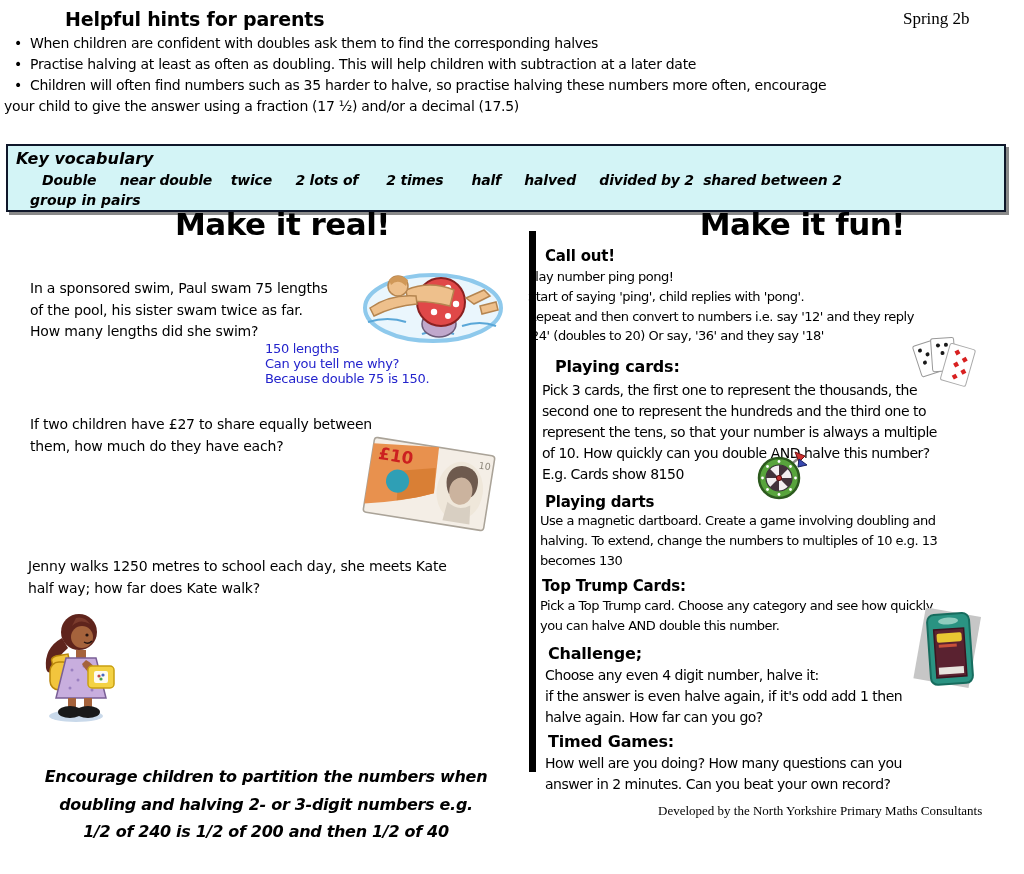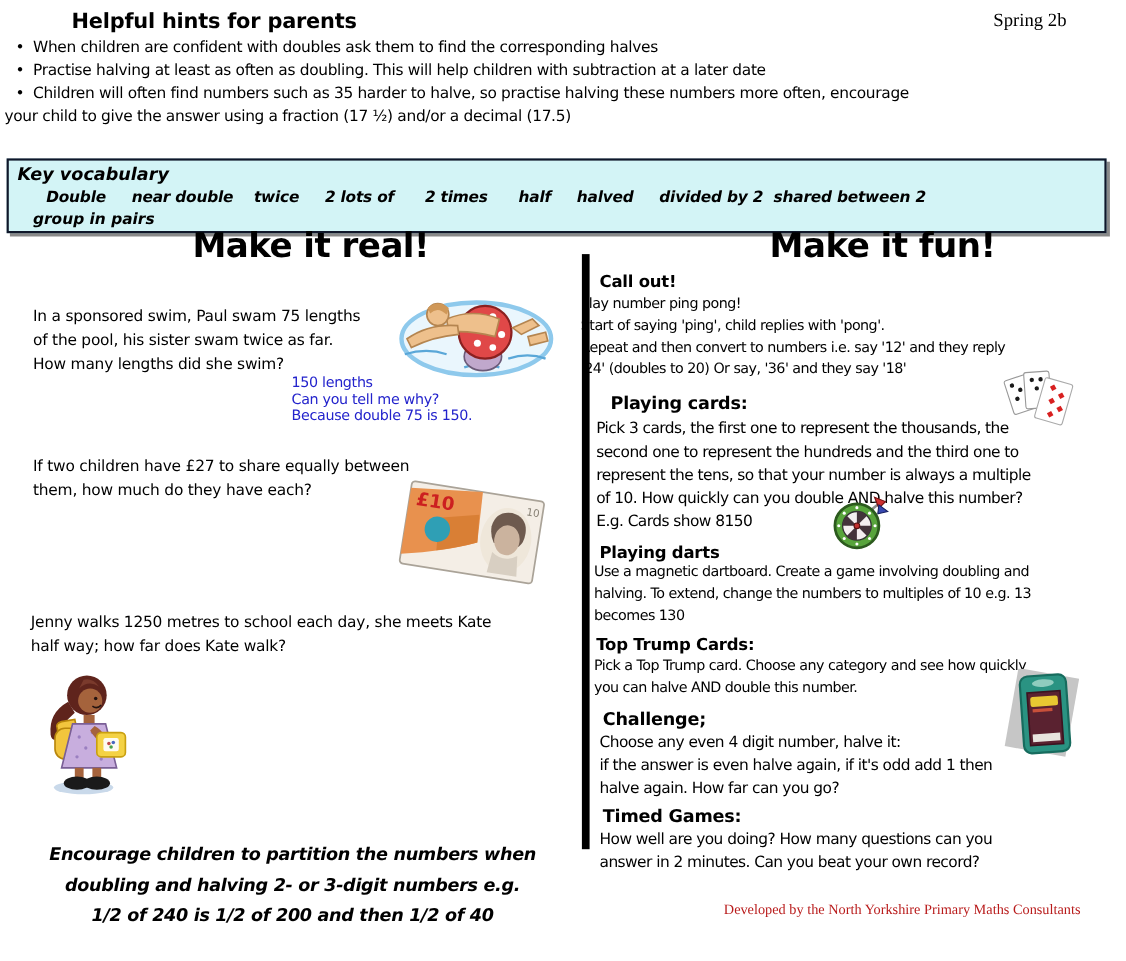--- a/index.html
+++ b/index.html
@@ -25,21 +25,21 @@
   .divider{left:529px;top:231px;width:7px;height:541px;background:#000;}
   
   .q{font-size:14px;line-height:21.5px;white-space:pre-line;letter-spacing:-0.2px;}
   .a{font-size:13px;line-height:15px;color:#2323cc;white-space:pre-line;letter-spacing:-0.3px;}
   .note{font-size:16px;font-weight:bold;font-style:italic;line-height:27.5px;text-align:center;
         white-space:pre-line;letter-spacing:-0.3px;}
   
   .fun-title{font-size:15px;font-weight:bold;letter-spacing:-0.2px;}
   .fun-body{font-size:13px;line-height:19.8px;white-space:pre-line;letter-spacing:-0.5px;}
   .fun-body.big{font-size:14px;line-height:21px;}
-  .footer{font-family:"Liberation Serif",serif;font-size:13px;color:#b91c1c;margin-top:16px;}
+  .footer{font-family:"Liberation Serif",serif;font-size:13px;color:#000000;}
   svg{display:block;}
 </style>
 </head>
 <body>
 
 <div class="page">
 
   <div class="abs title" style="left:65px;top:8px;">Helpful hints for parents</div>
   <div class="abs term" style="left:903px;top:9px;">Spring 2b</div>
 

